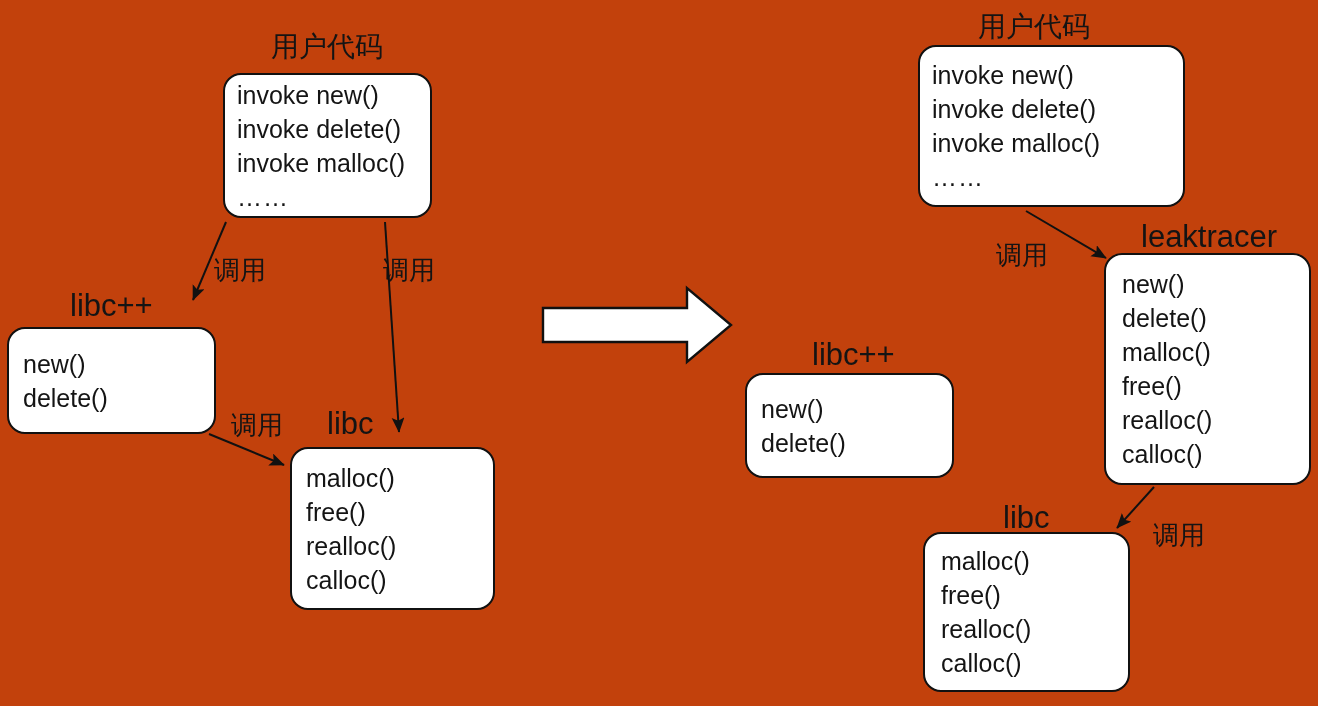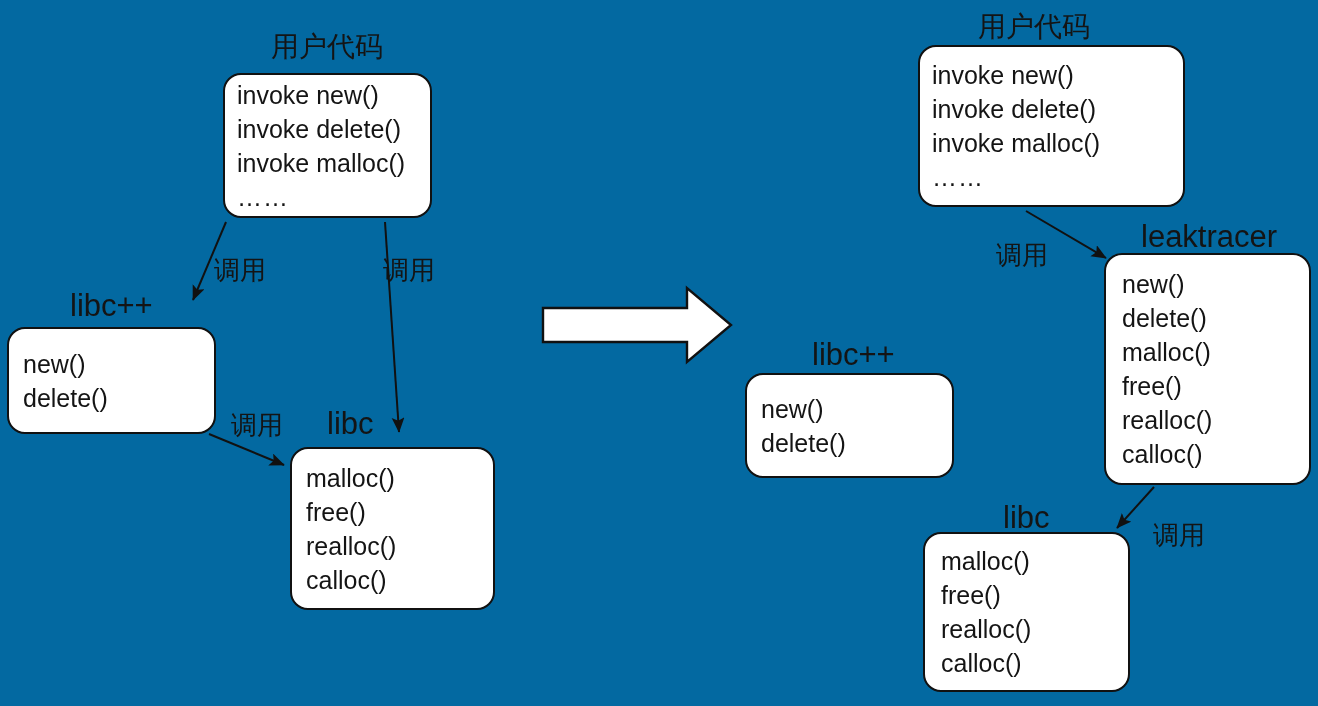--- a/index.html
+++ b/index.html
@@ -4,21 +4,21 @@
 <style>
   html, body {
     margin: 0;
     padding: 0;
     background: #ffffff;
   }
   #canvas {
     position: relative;
     width: 1318px;
     height: 706px;
-    background: #0369a1;
+    background: #c2410c;
     overflow: hidden;
     font-family: "Liberation Sans", sans-serif;
   }
   .box {
     position: absolute;
     box-sizing: border-box;
     border: 2px solid #111111;
     border-radius: 18px;
     background: #ffffff;
     display: flex;

